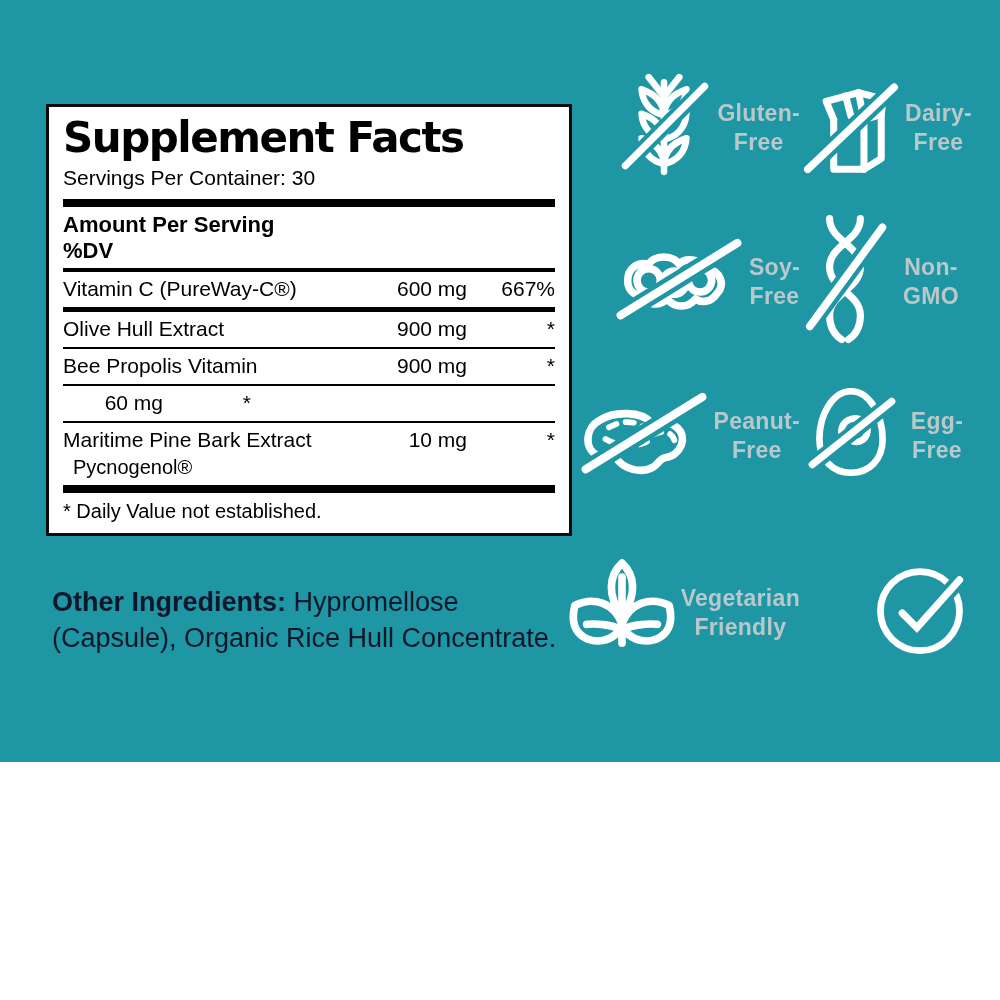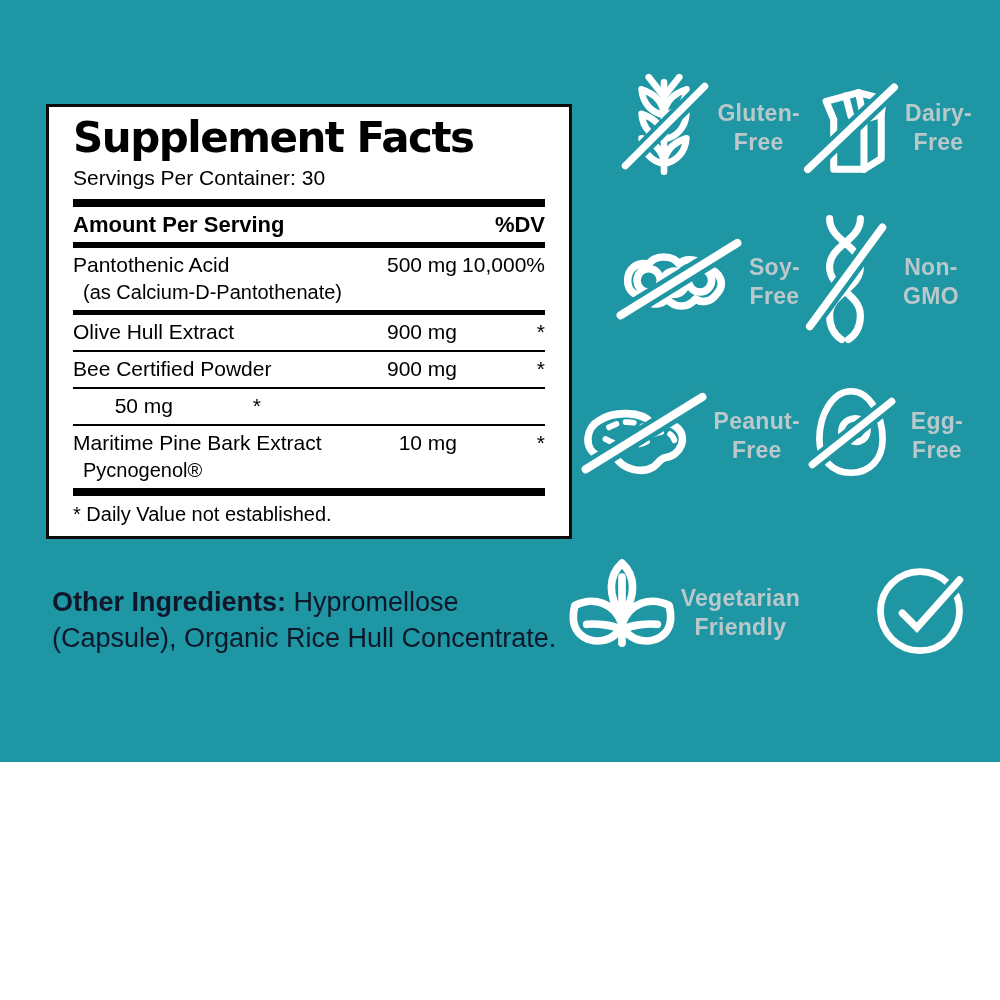--- a/index.html
+++ b/index.html
@@ -9,33 +9,33 @@
     background:#ffffff;
   }
   .teal-area{
     position:absolute;left:0;top:0;width:1000px;height:762px;
     background:#1F96A3;
   }
   
   .sf-panel{
     position:absolute;left:46px;top:104px;width:526px;
     background:#fff;border:3px solid #0b0b0b;box-sizing:border-box;
-    padding:8px 24px 10px;color:#000;
+    padding:8px 14px 10px;color:#000;
   }
   .sf-title{
     font-family:"DejaVu Sans", sans-serif;
     font-weight:700;font-size:42px;letter-spacing:-1.5px;
     margin:0 0 4px 0;line-height:1.1;
   }
   .sf-serving{font-size:21px;line-height:1.26;}
   .bar8{height:8px;background:#000;margin-top:7px;}
   .bar4{height:4px;background:#000;}
   .sf-header{
     display:flex;justify-content:space-between;align-items:baseline;
-    font-weight:700;font-size:22px;padding:5px 0 4px;
+    font-weight:700;font-size:22px;padding:5px 0 4px;flex-direction:column;
   }
   .sf-row{
     display:flex;align-items:flex-start;
     padding:5px 0 6px;border-top:2px solid #000;font-size:21px;line-height:1.15;
   }
   .sf-row.first{border-top:none;}
   .sf-row.thick-top{border-top-width:5px;}
   .sf-row .nm{flex:1;}
   .sf-row .sub{font-size:20px;padding-left:10px;margin-top:4px;}
   .sf-amt{width:100px;text-align:right;white-space:nowrap;}
@@ -78,40 +78,37 @@
   <div class="sf-panel">
     <div class="sf-title">Supplement Facts</div>
     <div class="sf-serving">Servings Per Container: 30</div>
     <div class="bar8"></div>
     <div class="sf-header">
       <span>Amount Per Serving</span>
       <span>%DV</span>
     </div>
     <div class="bar4"></div>
 
-    <div class="sf-row">
-      <div class="nm">
-        <div>Pantothenic Acid</div>
-        <div class="sub">(as Calcium-D-Pantothenate)</div>
-      </div>
-      <span class="sf-amt">500 mg</span>
-      <span class="sf-dv">10,000%</span>
+    <div class="sf-row first">
+      <div class="nm">Vitamin C (PureWay-C®)</div>
+      <span class="sf-amt">600 mg</span>
+      <span class="sf-dv">667%</span>
     </div>
     <div class="sf-row thick-top">
       <div class="nm">Olive Hull Extract</div>
       <span class="sf-amt">900 mg</span>
       <span class="sf-dv">*</span>
     </div>
     <div class="sf-row">
-      <div class="nm">Bee Certified Powder</div>
+      <div class="nm">Bee Propolis Vitamin</div>
       <span class="sf-amt">900 mg</span>
       <span class="sf-dv">*</span>
     </div>
     <div class="sf-row">
-      <span class="sf-amt">50 mg</span>
+      <span class="sf-amt">60 mg</span>
       <span class="sf-dv">*</span>
     </div>
     <div class="sf-row">
       <div class="nm">
         <div>Maritime Pine Bark Extract</div>
         <div class="sub">Pycnogenol®</div>
       </div>
       <span class="sf-amt">10 mg</span>
       <span class="sf-dv">*</span>
     </div>

